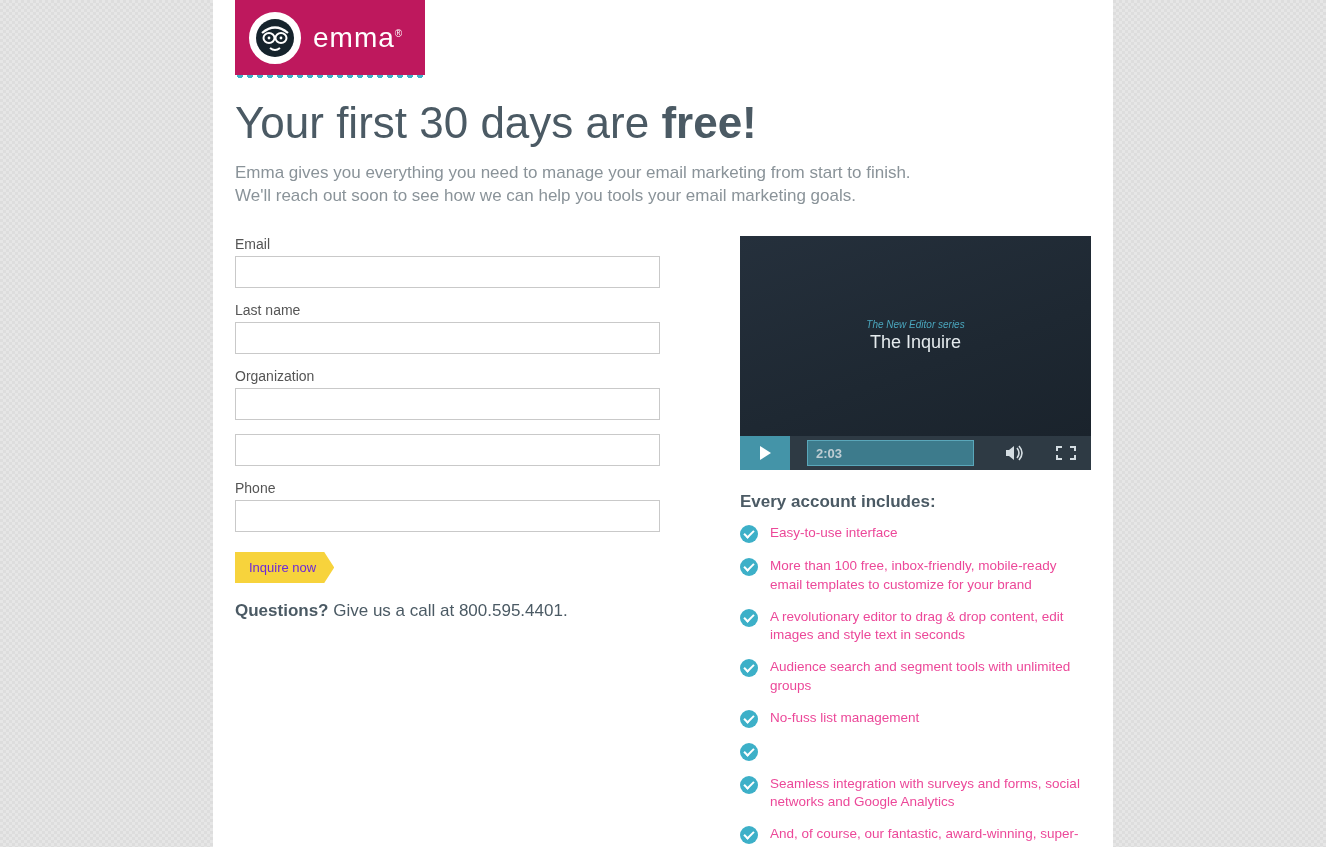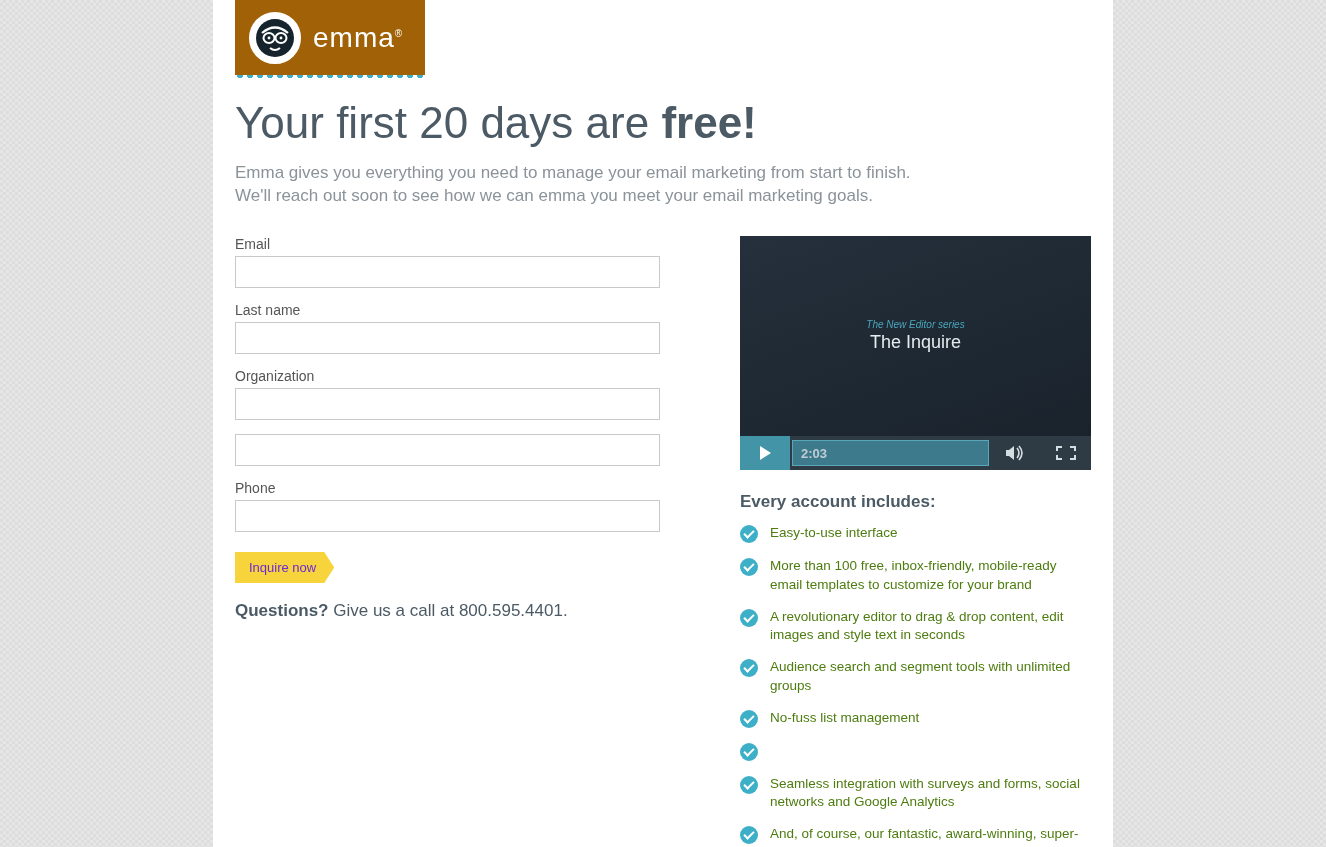--- a/index.html
+++ b/index.html
@@ -23,21 +23,21 @@
   }
   .page::before {
     content: "";
     position: absolute;
     left: 0; right: 0; top: -58px; height: 58px;
     background: #fff;
   }
   .logo-wrap { position: absolute; top: -58px; left: 22px; }
   .logo {
     width: 190px; height: 75px;
-    background: #a16207;
+    background: #be185d;
     display: flex; align-items: center; gap: 12px;
     padding-left: 14px;
     position: relative;
   }
   .logo::after {
     content: "";
     position: absolute; left: 0; right: 0; bottom: -6px; height: 6px;
     background:
       radial-gradient(circle at 5px 0, #3db0c8 3px, transparent 3px) repeat-x;
     background-size: 10px 6px;
@@ -90,29 +90,29 @@
   .controls { display: flex; height: 34px; background: #1a232c; }
   .cbtn {
     width: 50px; background: #4494a8; display: flex; align-items: center; justify-content: center;
     cursor: pointer;
   }
   .cbtn.gray { background: #2e3a44; }
   .playtri {
     width: 0; height: 0; border-left: 11px solid #fff; border-top: 7px solid transparent; border-bottom: 7px solid transparent;
   }
   .progress {
-    flex: 1; background: #2e3a44; padding: 2px; display: flex; align-items: center;
+    flex: 1; background: #2e3a44; padding: 17px; display: flex; align-items: center;
   }
   .progress-inner {
     flex: 1; height: 26px; background: #3d7b8c; border: 1px solid #5aa7ba;
     display: flex; align-items: center; padding-left: 8px; color: #becdd3; font-size: 13px; font-weight: 600;
   }
   .vol-icon, .full-icon { color: #fff; }
   .includes-head { font-size: 17px; font-weight: 700; color: #4b5a64; margin: 22px 0 12px; }
-  .feat { display: flex; gap: 12px; margin-bottom: 14px; font-size: 13.5px; color: #4d7c0f; line-height: 1.35; }
+  .feat { display: flex; gap: 12px; margin-bottom: 14px; font-size: 13.5px; color: #ec4899; line-height: 1.35; }
   .check {
     width: 18px; height: 18px; border-radius: 50%; background: #3db0c8; flex: 0 0 18px;
     display: flex; align-items: center; justify-content: center; margin-top: 1px;
   }
   .check::after { content: ""; width: 8px; height: 4px; border-left: 2px solid #fff; border-bottom: 2px solid #fff; transform: rotate(-45deg); margin-top: -2px; }
 </style>
 </head>
 <body>
 
 <div class="topband"></div>
@@ -130,25 +130,25 @@
             <circle cx="26" cy="20" r="1.4" fill="#fff"></circle>
           <path d="M15 30 Q20 34 25 30" stroke="#fff" stroke-width="2" fill="none"></path>
         </svg>
       </div>
       <span class="logo-text"><span>emma</span><sup>®</sup></span>
     </div>
   </div>
 
   <div class="content">
     <h1>
-      <span>Your first 20 days are </span><strong>free!</strong>
+      <span>Your first 30 days are </span><strong>free!</strong>
     </h1>
     <p class="subhead">
       <span>Emma gives you everything you need to manage your email marketing from start to finish.</span><br>
-      <span>We'll reach out soon to see how we can emma you meet your email marketing goals.</span>
+      <span>We'll reach out soon to see how we can help you tools your email marketing goals.</span>
     </p>
 
     <div class="cols">
       <div class="form-col">
         <div class="field">
           <label>Email</label>
           <input type="text" style="">
         </div>
         <div class="field">
           <label>Last name</label>

